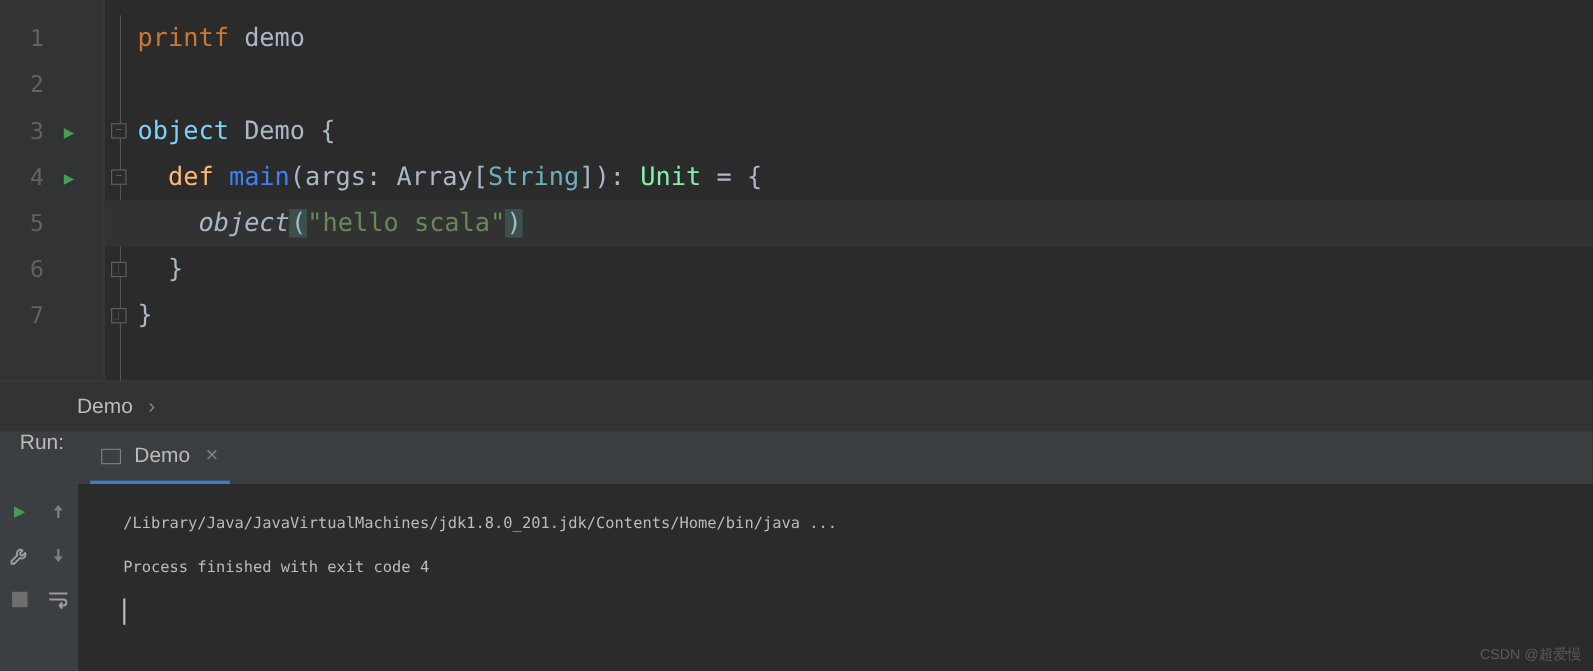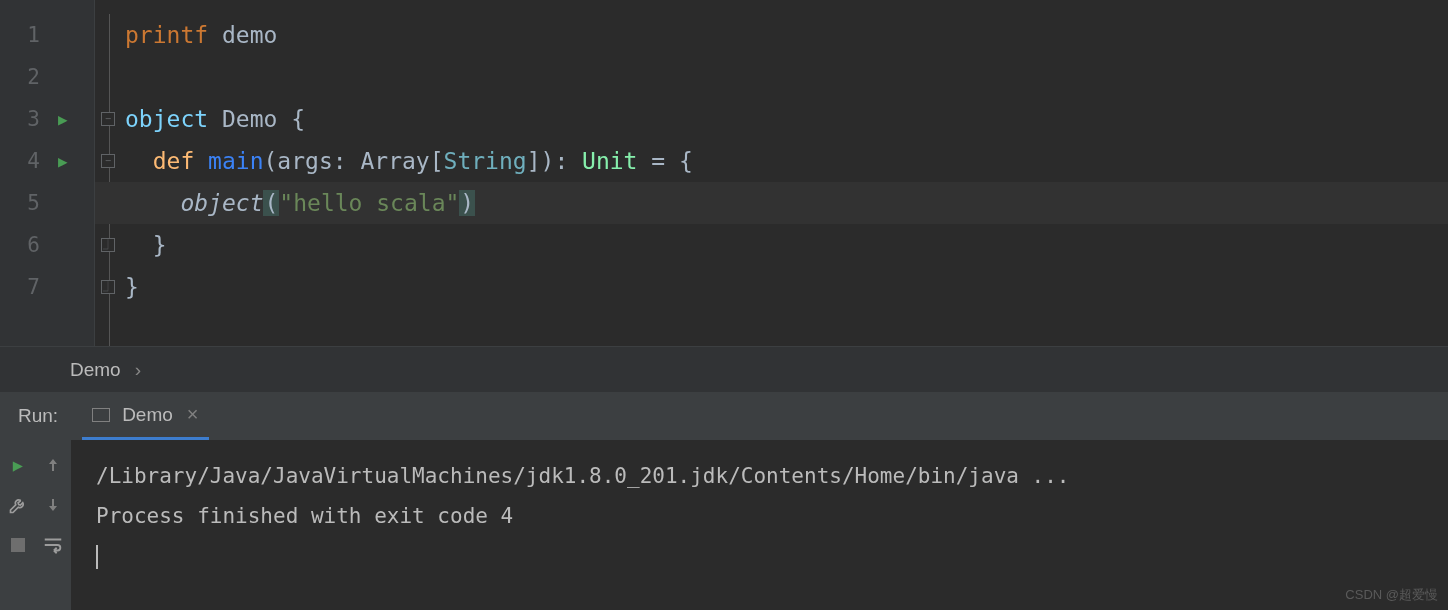--- a/index.html
+++ b/index.html
@@ -112,21 +112,21 @@
     .breadcrumb .sep { margin: 0 14px; color: #888; }
     .run-panel {
       background: #2b2b2b;
       display: flex;
       flex-direction: column;
     }
     .run-header {
       background: #3c3f41;
       height: 48px;
       display: flex;
-      align-items: center;
+      align-items: flex-start;
       padding-left: 18px;
       color: #bbbbbb;
       font-size: 19px;
       font-family: -apple-system, 'Segoe UI', sans-serif;
     }
     .run-tab {
       display: flex;
       align-items: center;
       margin-left: 24px;
       padding: 0 10px;
@@ -160,22 +160,22 @@
       flex-direction: column;
       align-items: center;
       gap: 18px;
       padding-top: 14px;
     }
     .tool-icon { color: #808080; font-size: 17px; cursor: pointer; width: 22px; height: 22px; display: flex; align-items: center; justify-content: center; }
     .tool-play { color: #499c54; }
     .tool-stop { width: 14px; height: 14px; background: #6e6e6e; }
     .console {
       flex: 1;
-      padding: 16px 24px;
-      font-size: 21px;
+      padding: 16px 40px;
+      font-size: 14px;
       line-height: 40px;
       color: #bbbbbb;
     }
     .console-line { white-space: pre; }
     .cursor-caret {
       display: inline-block;
       width: 2px;
       height: 24px;
       background: #bbbbbb;
       vertical-align: middle;

